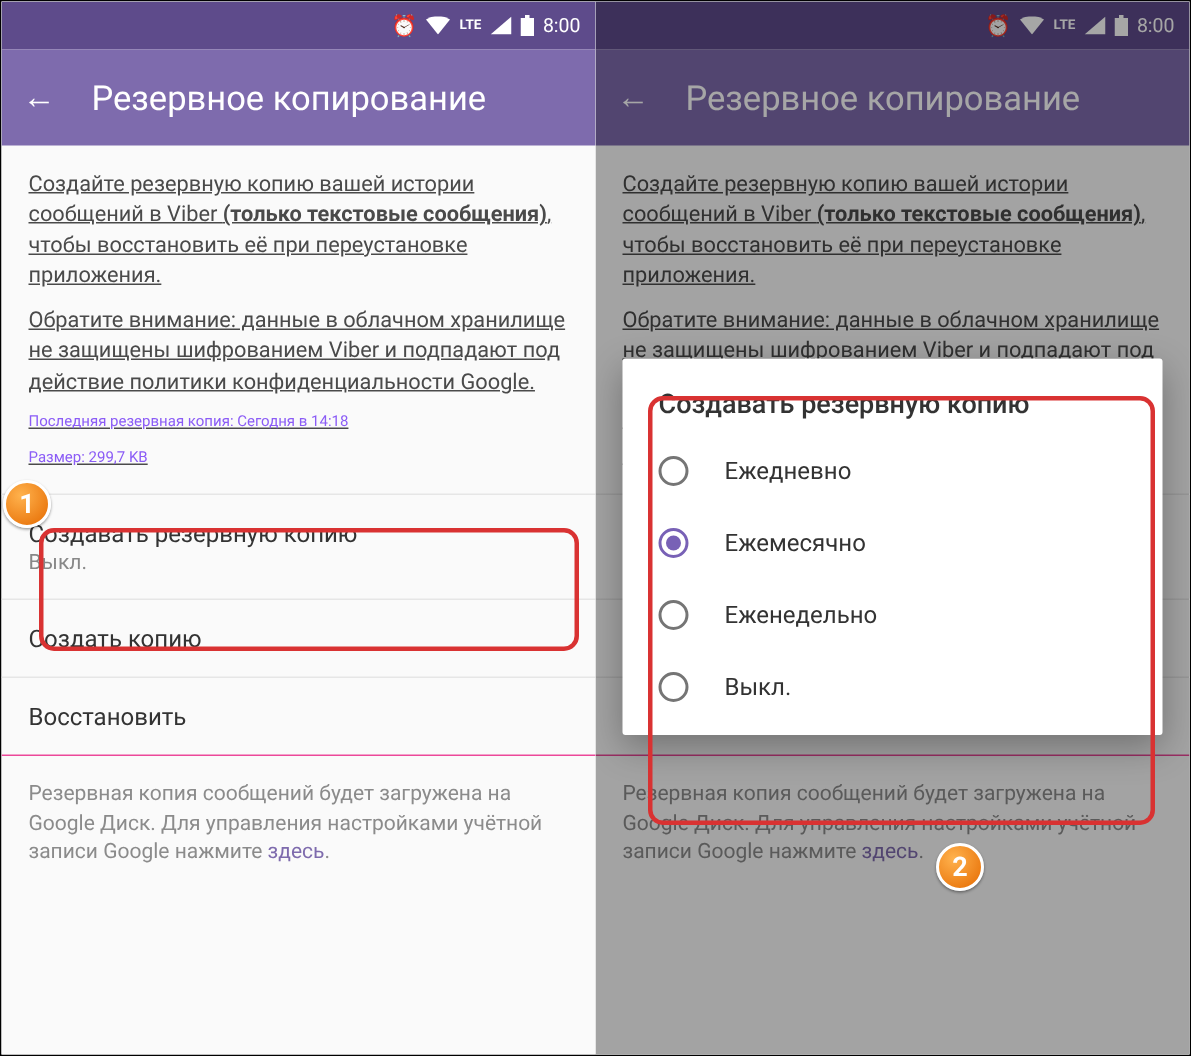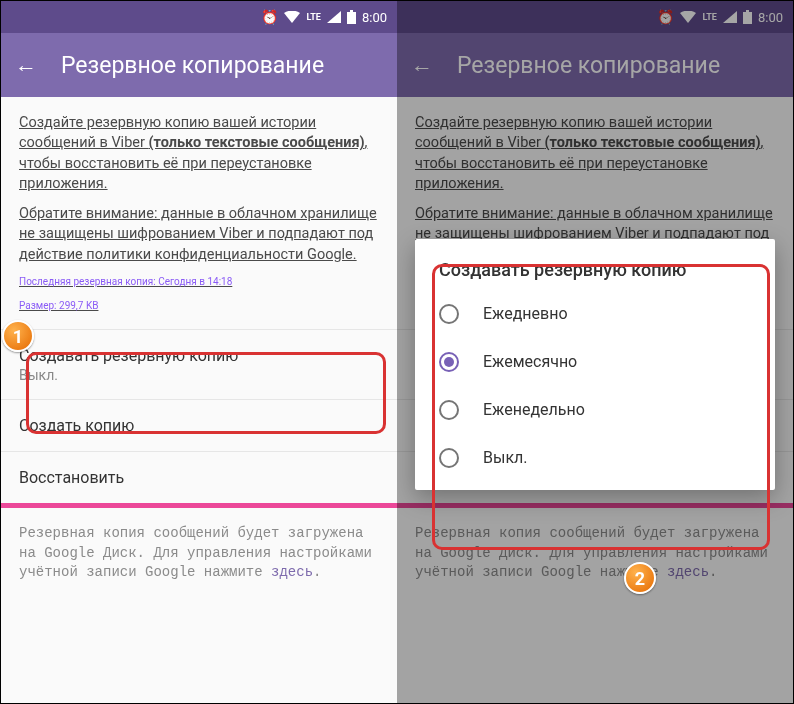--- a/index.html
+++ b/index.html
@@ -12,21 +12,21 @@
 .appbar { height: 64px; background: #7e6bad; display: flex; align-items: center; padding: 0 14px; gap: 24px; color: #fff; position: relative; z-index: 1; }
 .appbar .back { font-size: 22px; }
 .appbar .title { font-size: 23px; font-weight: 400; }
 .content { padding: 16px 18px; color: #4a4a4a; font-size: 14.5px; line-height: 1.4; position: relative; z-index: 1; text-decoration: underline; }
 .desc { margin-bottom: 10px; }
 .desc b { font-weight: 700; }
 .meta { color: #8b5cf6; font-size: 10px; margin-top: 10px; }
 .item { padding: 16px 18px; border-top: 1px solid #e6e6e6; position: relative; z-index: 1; }
 .item .label { font-size: 16px; color: #333; }
 .item .sub { font-size: 14px; color: #888; margin-top: 2px; }
-.footer { padding: 16px 18px; color: #8b8b8b; font-size: 14px; line-height: 1.4; border-top: 5px solid #ec4899; position: relative; z-index: 1; font-family: Liberation Mono, monospace; }
+.footer { padding: 16px 18px; color: #8b8b8b; font-size: 14px; line-height: 1.4; border-top: 1px solid #ec4899; position: relative; z-index: 1; }
 .footer .link { color: #7e6bad; }
 .highlight-box { position: absolute; border: 3px solid #d93232; border-radius: 10px; z-index: 3; pointer-events: none; }
 .hb1 { left: 26px; top: 352px; width: 360px; height: 82px; }
 .hb2 { left: 432px; top: 264px; width: 338px; height: 286px; z-index: 20; }
 .badge { position: absolute; width: 32px; height: 32px; border-radius: 50%; background: radial-gradient(circle at 35% 30%, #ffb24d, #e56a00); color: #fff; font-weight: 700; font-size: 18px; display: flex; align-items: center; justify-content: center; border: 2px solid #fff; box-shadow: 0 1px 2px rgba(0,0,0,0.4); z-index: 25; }
 .bd1 { left: 2px; top: 320px; }
 .bd2 { left: 624px; top: 562px; }
 .dialog { position: absolute; left: 18px; right: 18px; top: 238px; background: #fff; border-radius: 2px; box-shadow: 0 8px 24px rgba(0,0,0,0.3); z-index: 10; padding: 20px 8px 8px 8px; }
 .dialog .dtitle { font-size: 18px; color: #333; font-weight: 500; padding: 0 16px 10px 16px; }
 .radio-row { display: flex; align-items: flex-start; gap: 24px; padding: 14px 16px; }

